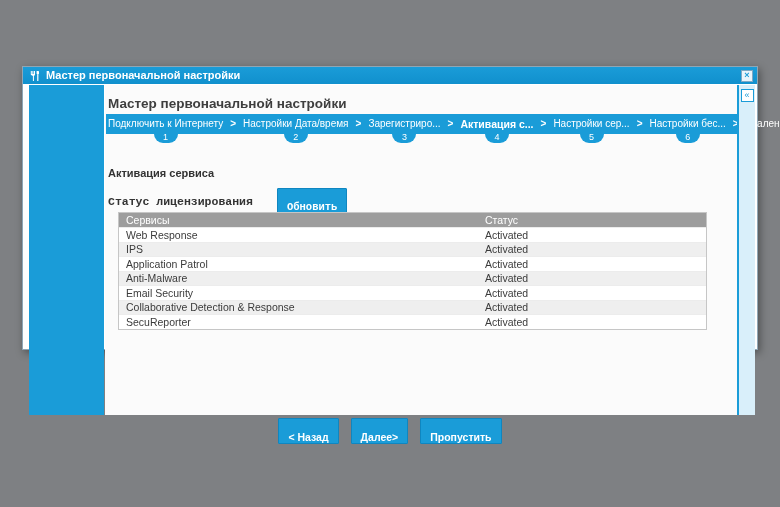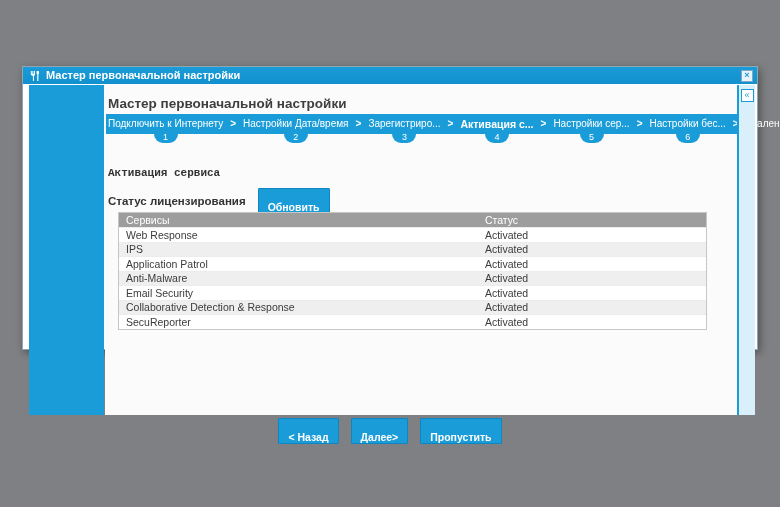--- a/index.html
+++ b/index.html
@@ -51,22 +51,22 @@
   .wstep:first-of-type .wsep{display:none;}
   .labelcol{display:flex;flex-direction:column;align-items:center;}
   .wlabel{color:#fff;font-size:10px;line-height:20px;white-space:nowrap;}
   .wstep.current .wlabel{font-weight:bold;font-size:10.5px;}
   .bump{
     width:24px;height:9px;background:var(--accent);
     border-radius:0 0 12px 12px;display:flex;justify-content:center;align-items:flex-start;
   }
   .bump span{color:#fff;font-size:9px;line-height:8px;margin-top:-1px;}
   
-  .section-title{position:absolute;top:82px;left:3px;font-size:11px;font-weight:bold;color:#333;font-family:Liberation Mono, monospace;}
-  .license-row{position:absolute;top:103px;left:3px;display:flex;align-items:center;gap:12px;}
+  .section-title{position:absolute;top:82px;left:3px;font-size:11px;font-weight:bold;color:#333;}
+  .license-row{position:absolute;top:103px;left:3px;display:flex;align-items:center;gap:24px;font-family:Liberation Mono, monospace;}
   .license-label{font-size:11.5px;font-weight:bold;color:#333;}
   .btn{
     background:var(--accent);color:#fff;font-weight:bold;font-size:10.5px;
     border:1px solid var(--accent-dark);border-radius:1px;height:16px;
     padding:12px 9px;font-family:inherit;cursor:pointer;line-height:13px;white-space:nowrap;
   }
   
   .table{position:absolute;left:13px;top:127px;width:589px;border:1px solid #c6c6c6;background:#fff;}
   .thead{height:14px;background:var(--table-header-bg);color:#fff;display:flex;align-items:center;font-size:10.5px;}
   .col-svc{width:60.8%;padding-left:7px;white-space:nowrap;overflow:hidden;}

